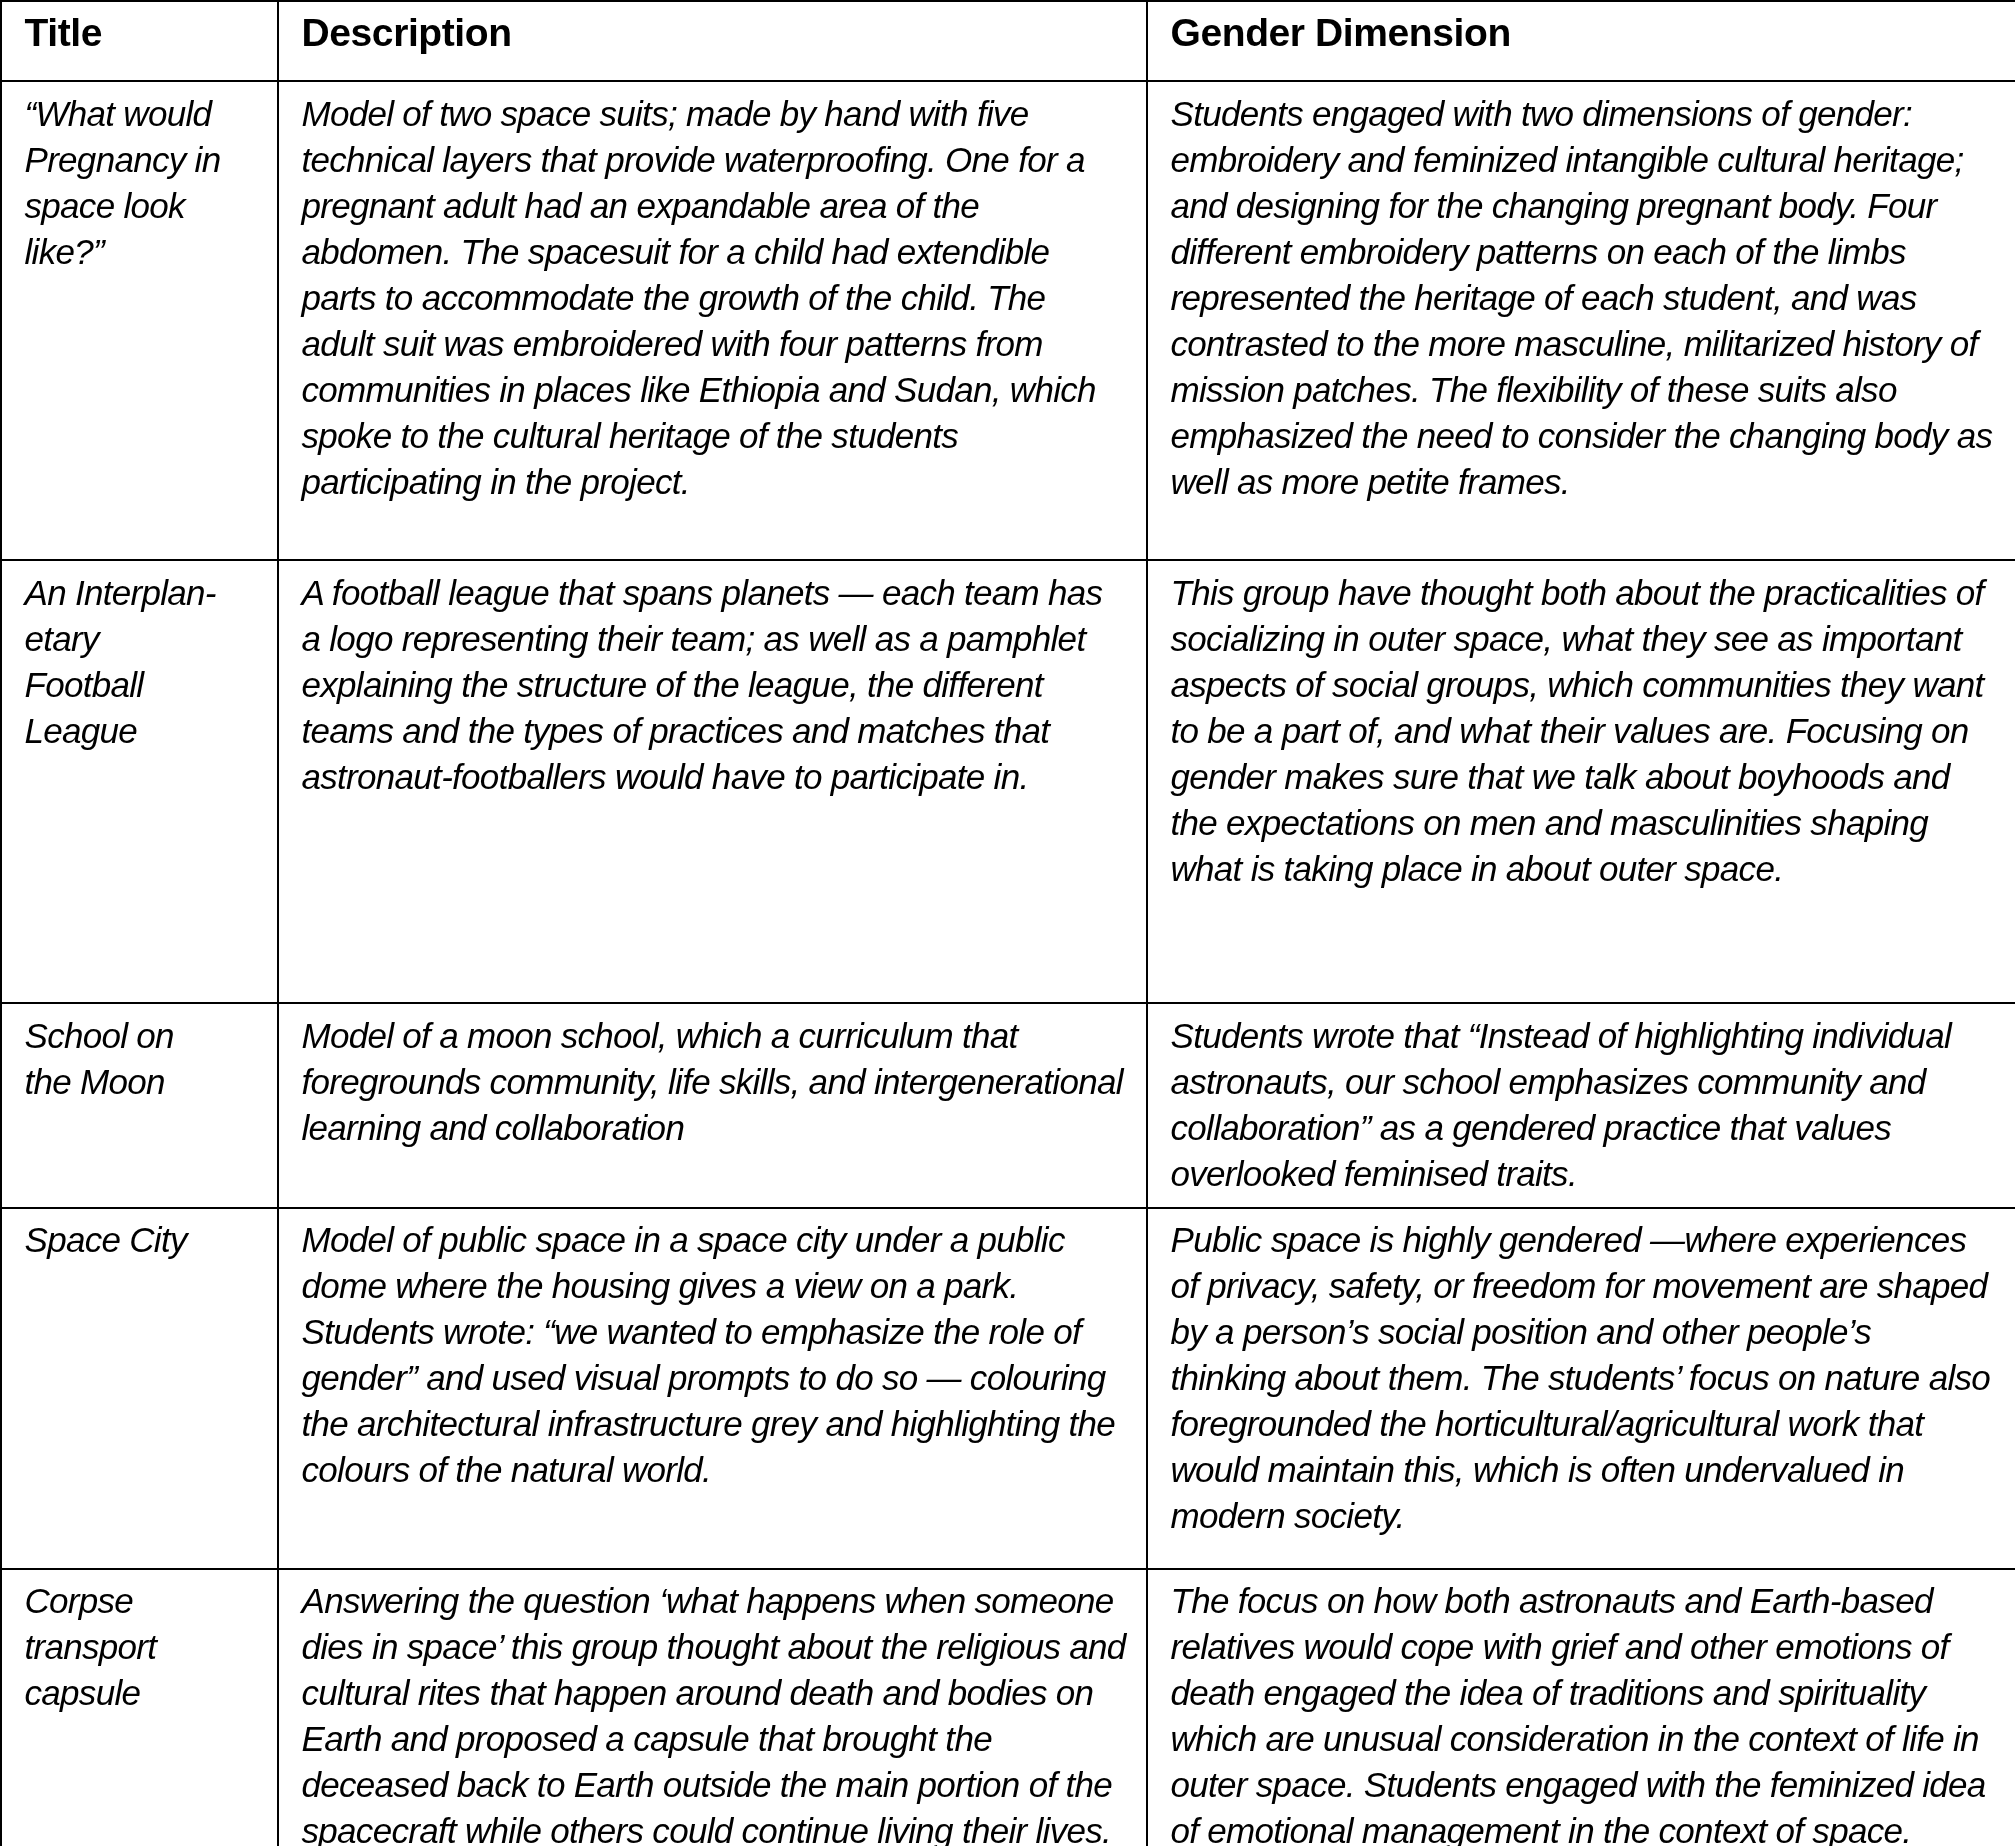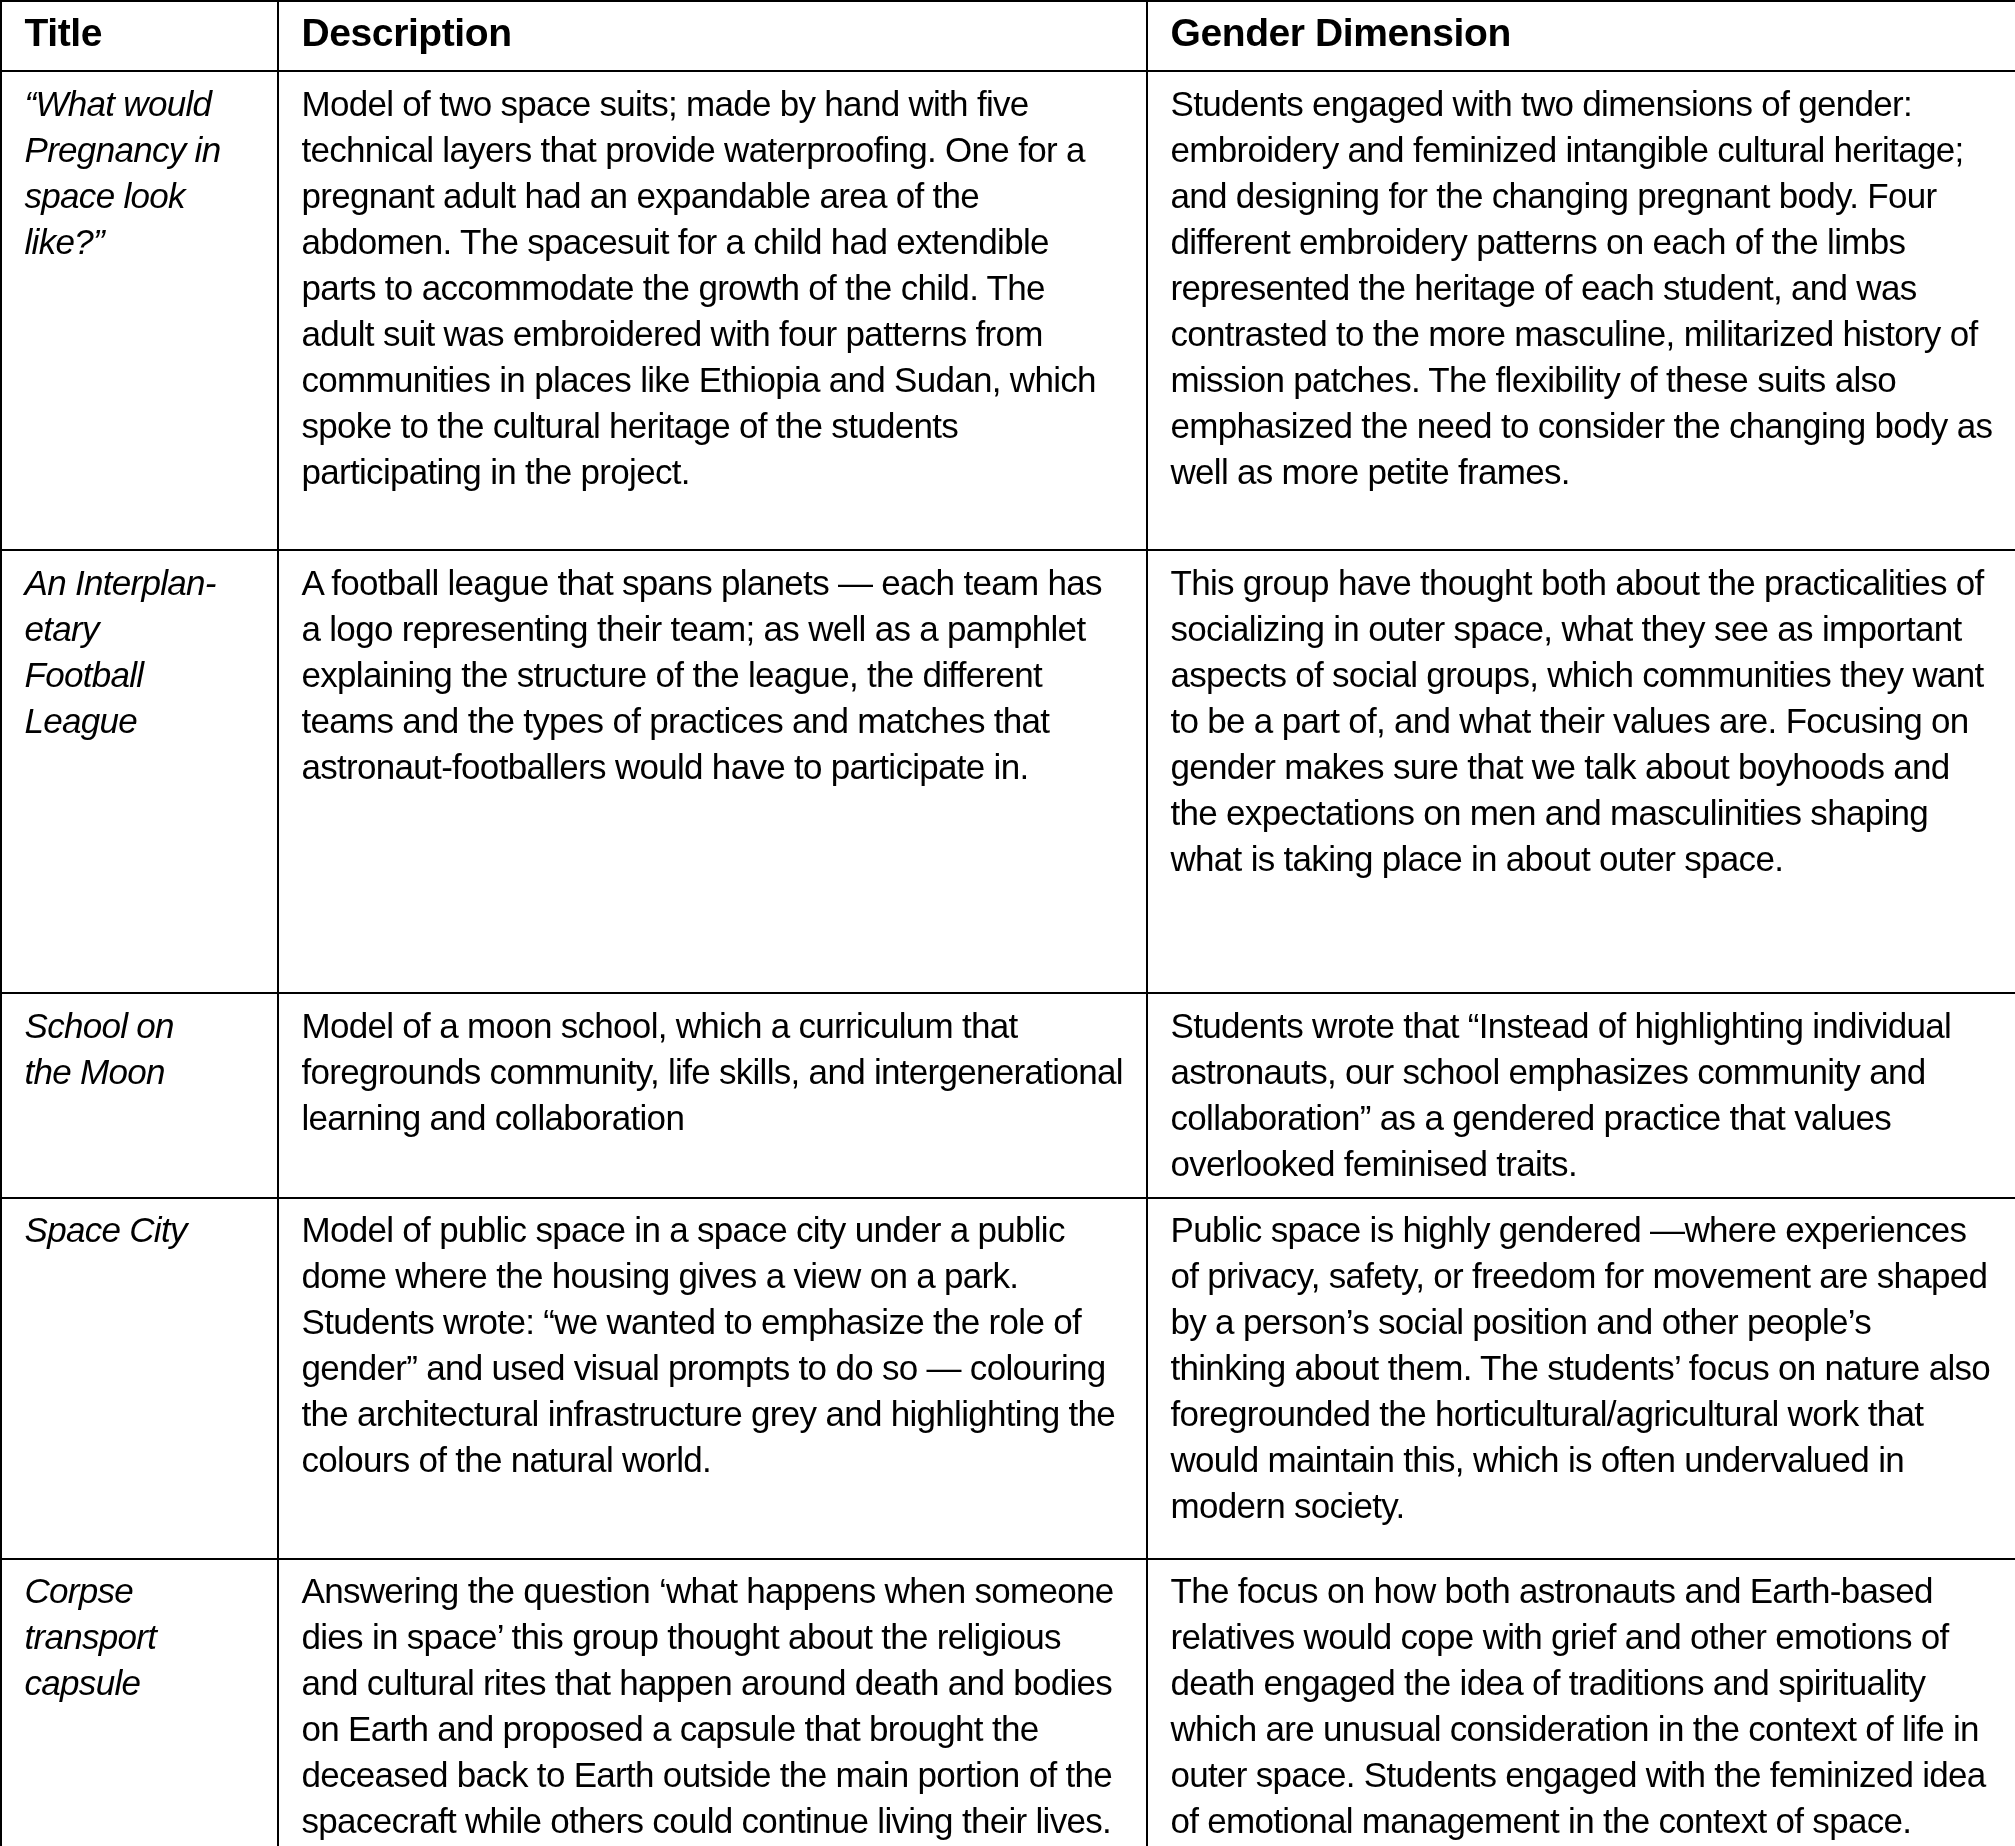--- a/index.html
+++ b/index.html
@@ -35,26 +35,27 @@
     font-size: 39px;
     font-weight: bold;
     letter-spacing: -0.4px;
     padding: 8.5px 17px 5.6px 22.5px;
   }
   td.cell {
     font-size: 35px;
     line-height: 46px;
     letter-spacing: -0.7px;
     padding: 8.5px 20px 10px 22.5px;
+    font-style: italic;
   }
   td.title-cell {
     font-style: italic;
     white-space: pre-line;
   }
-  tr.h-header { height: 70px;  }
+  tr.h-header { height: 80px;  }
   tr.h-r1     { height: 479px; border-radius: 6px; }
   tr.h-r2     { height: 443px; }
   tr.h-r3     { height: 196px; margin-left: 20px; }
   tr.h-r4     { height: 361px; }
   tr.h-r5     { height: 337px; }
 </style>
 </head>
 <body>
 
 <table class="projects">

